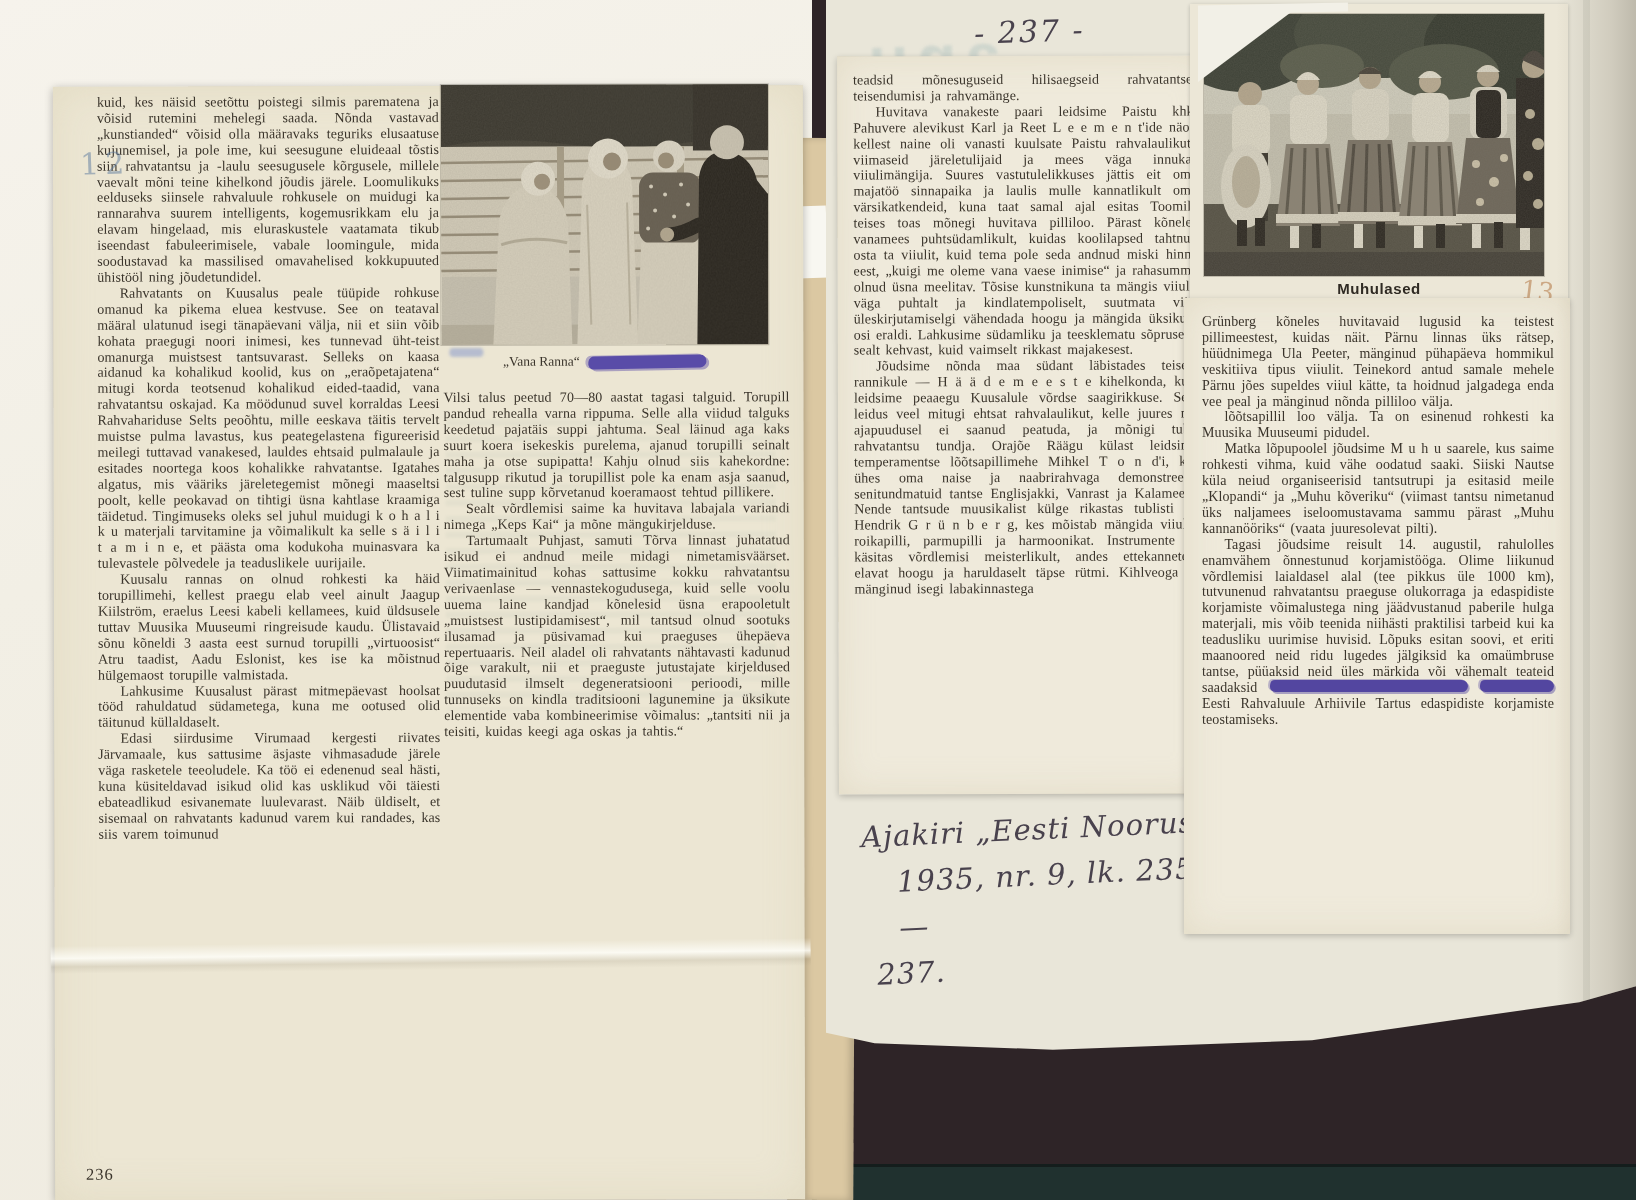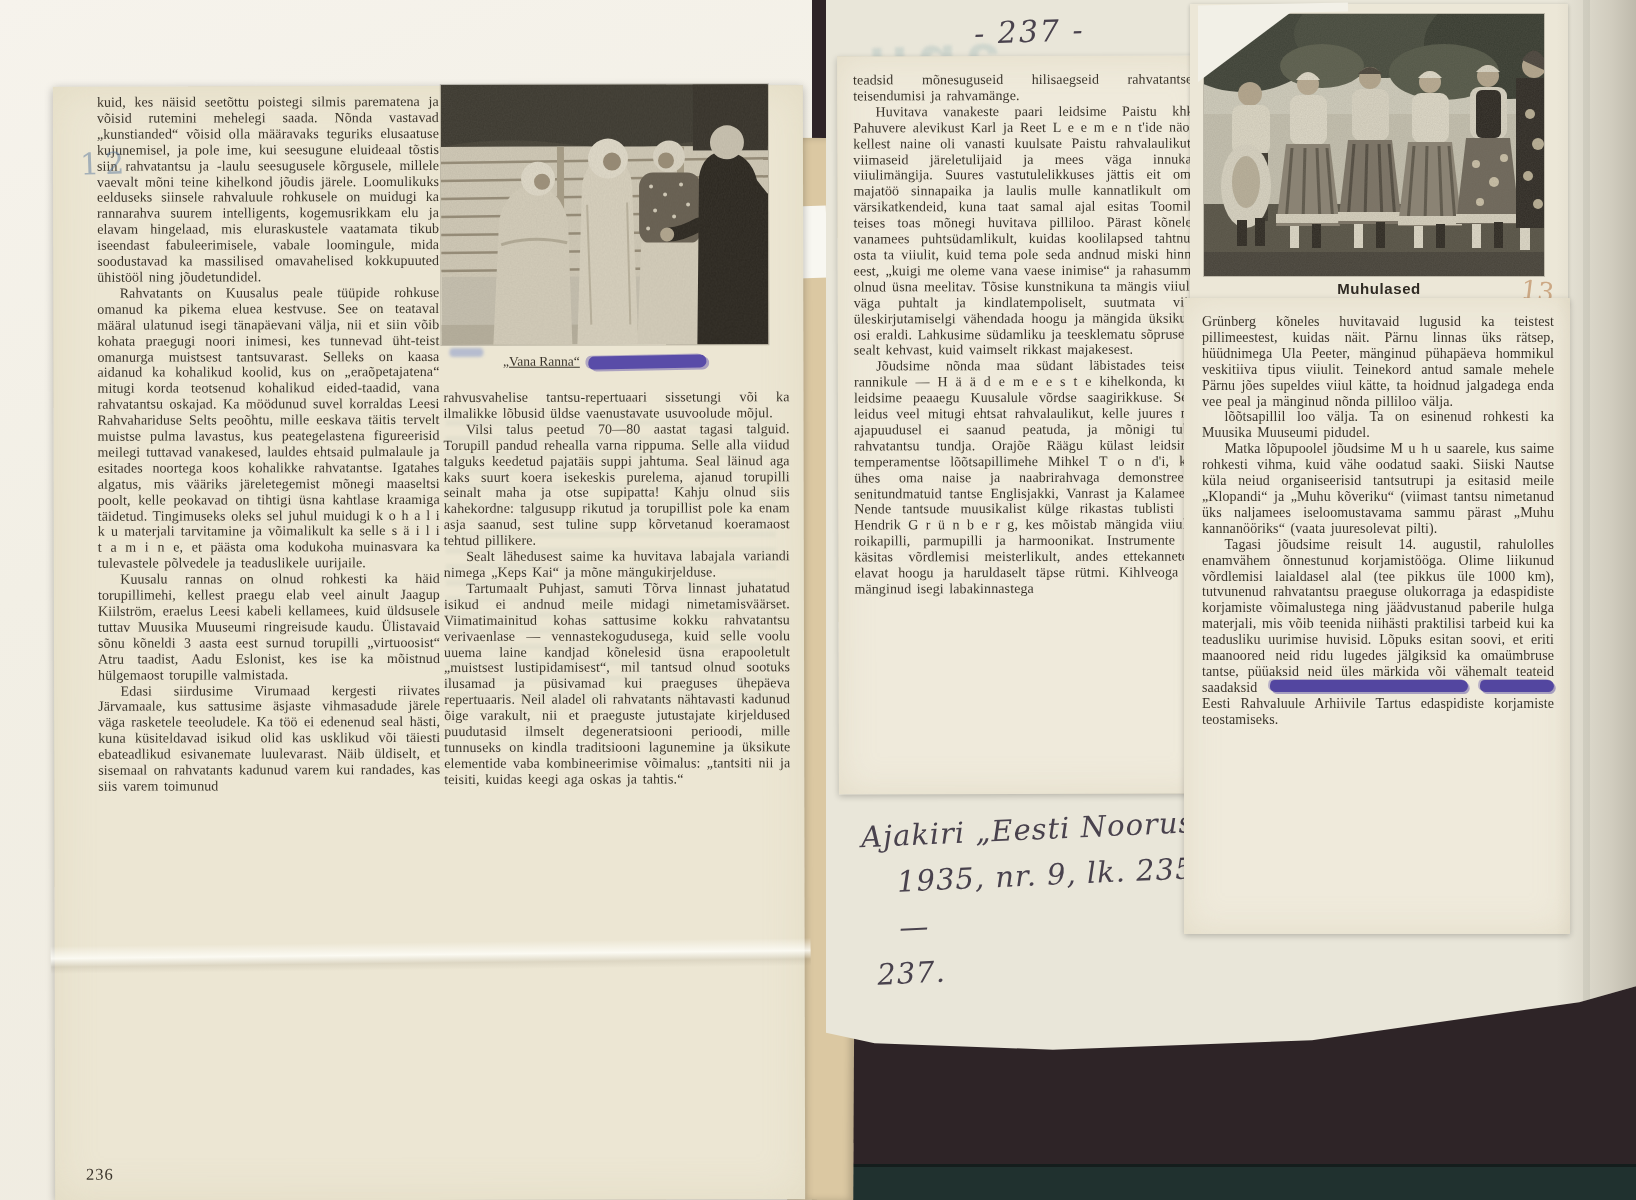--- a/index.html
+++ b/index.html
@@ -27,21 +27,21 @@
   .clip-left{left:54px;top:86px;width:750px;height:1114px;background:#ece6d3;
     transform:rotate(-.12deg);box-shadow:0 2px 9px rgba(0,0,0,.28), inset 0 0 40px rgba(205,194,160,.30);}
 
   
   .col{position:absolute;}
   .para{margin:0;text-indent:1.6em;text-align:justify;
     font:14px/15.9px "Liberation Serif","DejaVu Serif",serif;
     color:#3a342b;word-spacing:.14em;letter-spacing:.1px;}
   .col .para:first-child, .lead-flow .para:first-child{text-indent:0;}
 
-  .caption-print{font:13.5px/16px "Liberation Serif","DejaVu Serif",serif;color:#3a342b;text-align:center;text-decoration:underline;}
+  .caption-print{font:13.5px/16px "Liberation Serif","DejaVu Serif",serif;color:#3a342b;text-align:center;}
   .caption-bold{font:bold 15px/18px "Liberation Sans","DejaVu Sans",sans-serif;color:#2f2a23;
     text-align:center;letter-spacing:.6px;}
   .pagenum{font:16.5px "Liberation Serif",serif;color:#3a342b;letter-spacing:1px;}
 
   
   .hand{font-family:"DejaVu Serif","Liberation Serif",serif;font-style:italic;color:#49424d;}
   .hand-237{left:148px;top:14px;font-size:30px;transform:rotate(-2deg);letter-spacing:2px;}
   .hand-note{left:38px;top:806px;width:360px;font-size:29px;line-height:46px;
     transform:rotate(-2.6deg);letter-spacing:1px;}
 
@@ -230,20 +230,21 @@
   </div>
 
   <div class="abs clip-left">
 
     <div class="abs bleed-box"></div>
 
     <div class="col" style="left:44px;top:8px;width:342px">
         <p class="para">kuid, kes näisid seetõttu poistegi silmis parematena ja võisid rutemini mehelegi saada. Nõnda vastavad „kunstianded“ võisid olla määravaks teguriks elusaatuse kujunemisel, ja pole ime, kui seesugune eluideaal tõstis siin rahvatantsu ja -laulu seesugusele kõrgusele, millele vaevalt mõni teine kihelkond jõudis järele. Loomulikuks eelduseks siinsele rahvaluule rohkusele on muidugi ka rannarahva suurem intelligents, kogemusrikkam elu ja elavam hingelaad, mis eluraskustele vaatamata tikub iseendast fabuleerimisele, vabale loomingule, mida soodustavad ka massilised omavahelised kokkupuuted ühistööl ning jõudetundidel.</p>
         <p class="para">Rahvatants on Kuusalus peale tüüpide rohkuse omanud ka pikema eluea kestvuse. See on teataval määral ulatunud isegi tänapäevani välja, nii et siin võib kohata praegugi noori inimesi, kes tunnevad üht-teist omanurga muistsest tantsuvarast. Selleks on kaasa aidanud ka kohalikud koolid, kus on „eraõpetajatena“ mitugi korda teotsenud kohalikud eided-taadid, vana rahvatantsu oskajad. Ka möödunud suvel korraldas Leesi Rahvahariduse Selts peoõhtu, mille eeskava täitis tervelt muistse pulma lavastus, kus peategelastena figureerisid meilegi tuttavad vanakesed, lauldes ehtsaid pulmalaule ja esitades noortega koos kohalikke rahvatantse. Igatahes algatus, mis vääriks järeletegemist mõnegi maaseltsi poolt, kelle peokavad on tihtigi üsna kahtlase kraamiga täidetud. Tingimuseks oleks sel juhul muidugi k o h a l i k u materjali tarvitamine ja võimalikult ka selle s ä i l i t a m i n e, et päästa oma kodukoha muinasvara ka tulevastele põlvedele ja teaduslikele uurijaile.</p>
         <p class="para">Kuusalu rannas on olnud rohkesti ka häid torupillimehi, kellest praegu elab veel ainult Jaagup Kiilström, eraelus Leesi kabeli kellamees, kuid üldsusele tuttav Muusika Muuseumi ringreisude kaudu. Ülistavaid sõnu kõneldi 3 aasta eest surnud torupilli „virtuoosist“ Atru taadist, Aadu Eslonist, kes ise ka mõistnud hülgemaost torupille valmistada.</p>
+        <p class="para">Lahkusime Kuusalust pärast mitmepäevast hoolsat tööd rahuldatud südametega, kuna me ootused olid täitunud küllaldaselt.</p>
         <p class="para">Edasi siirdusime Virumaad kergesti riivates Järvamaale, kus sattusime äsjaste vihmasadude järele väga rasketele teeoludele. Ka töö ei edenenud seal hästi, kuna küsiteldavad isikud olid kas usklikud või täiesti ebateadlikud esivanemate luulevarast. Näib üldiselt, et sisemaal on rahvatants kadunud varem kui randades, kas siis varem toimunud</p>
       </div>
 
     <div class="abs photo-frame" style="left:388px;top:-1px;width:327px;height:260px">
       <svg viewBox="0 0 327 260" width="327" height="260" role="img">
         <defs>
           <filter id="gr1">
               <feTurbulence type="fractalNoise" baseFrequency="0.85" numOctaves="2"></feTurbulence>
           <feColorMatrix type="matrix" values="0 0 0 0 0.25 0 0 0 0 0.23 0 0 0 0 0.19 0 0 0 0.22 0"></feColorMatrix>
             </filter>
@@ -295,23 +296,22 @@
       </svg>
     </div>
 
     <div class="abs smudge-blue"></div>
 
     <div class="abs caption-print" style="left:388px;top:268px;width:327px">
       <span>„Vana Ranna“</span><span class="scribble"></span>
     </div>
 
     <div class="col" style="left:390px;top:304px;width:346px">
-        <p class="para">rahvusvahelise tantsu-repertuaari sissetungi või ka ilmalikke lõbusid üldse vaenustavate usuvoolude mõjul.</p>
         <p class="para">Vilsi talus peetud 70—80 aastat tagasi talguid. Torupill pandud rehealla varna rippuma. Selle alla viidud talguks keedetud pajatäis suppi jahtuma. Seal läinud aga kaks suurt koera isekeskis purelema, ajanud torupilli seinalt maha ja otse supipatta! Kahju olnud siis kahekordne: talgusupp rikutud ja torupillist pole ka enam asja saanud, sest tuline supp kõrvetanud koeramaost tehtud pillikere.</p>
-        <p class="para">Sealt lähedusest saime ka huvitava labajala variandi nimega „Keps Kai“ ja mõne mängukirjelduse.</p>
+        <p class="para">Sealt võrdlemisi saime ka huvitava labajala variandi nimega „Keps Kai“ ja mõne mängukirjelduse.</p>
         <p class="para">Tartumaalt Puhjast, samuti Tõrva linnast juhatatud isikud ei andnud meile midagi nimetamisväärset. Viimatimainitud kohas sattusime kokku rahvatantsu verivaenlase — vennastekogudusega, kuid selle voolu uuema laine kandjad kõnelesid üsna erapooletult „muistsest lustipidamisest“, mil tantsud olnud sootuks ilusamad ja püsivamad kui praeguses ühepäeva repertuaaris. Neil aladel oli rahvatants nähtavasti kadunud õige varakult, nii et praeguste jutustajate kirjeldused puudutasid ilmselt degeneratsiooni perioodi, mille tunnuseks on kindla traditsiooni lagunemine ja üksikute elementide vaba kombineerimise võimalus: „tantsiti nii ja teisiti, kuidas keegi aga oskas ja tahtis.“</p>
       </div>
 
     <div class="abs fold"></div>
 
     <div class="abs pagenum" style="left:31px;top:1078px">236</div>
   </div>
 
   <div class="abs stamp12">12</div>
 

